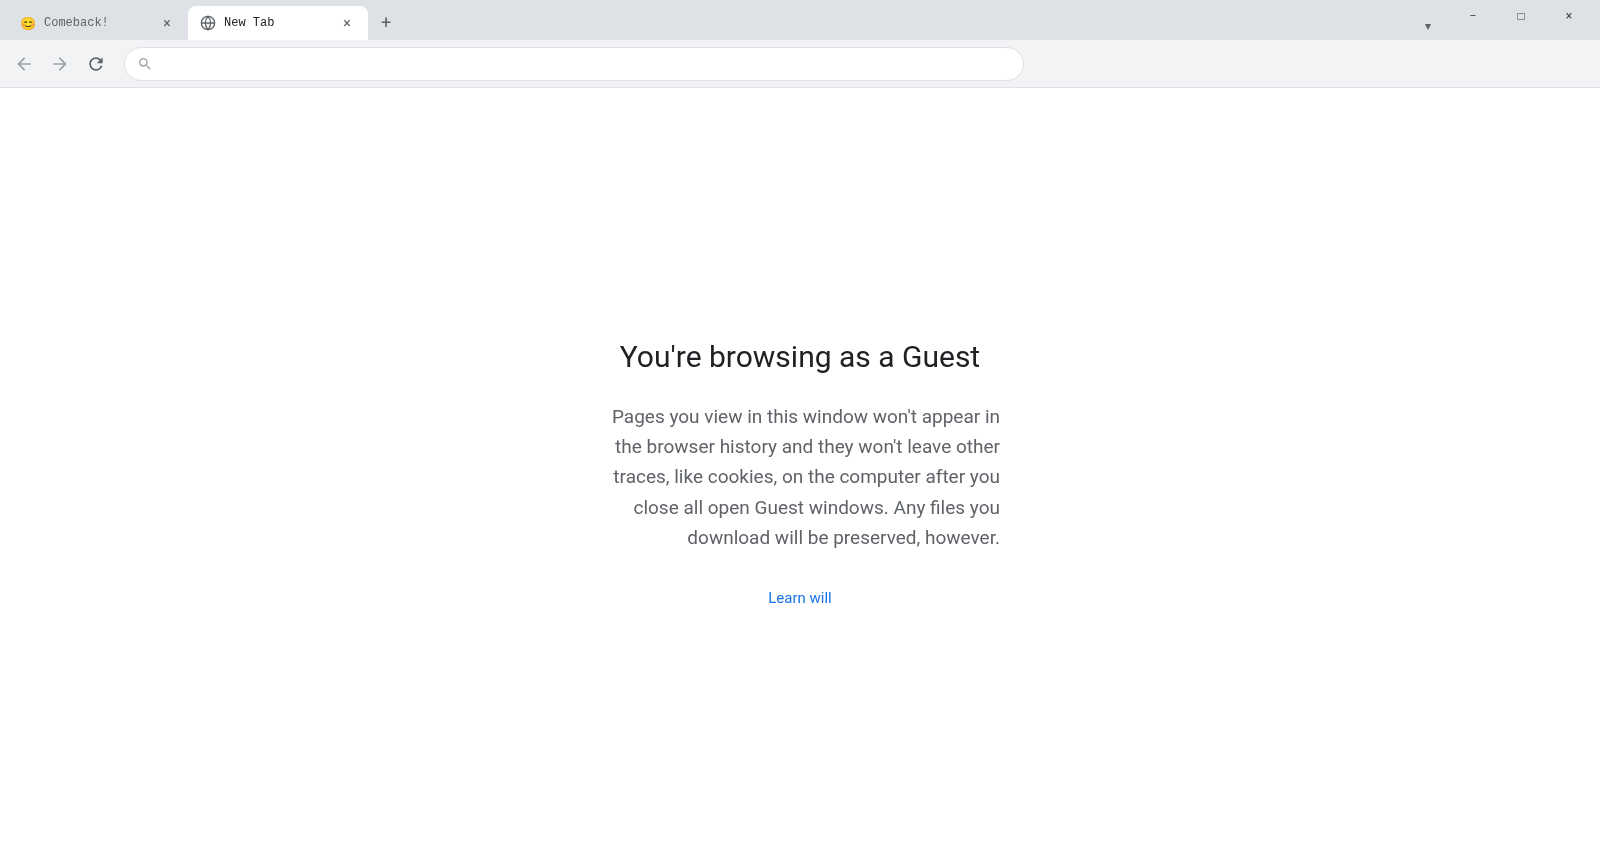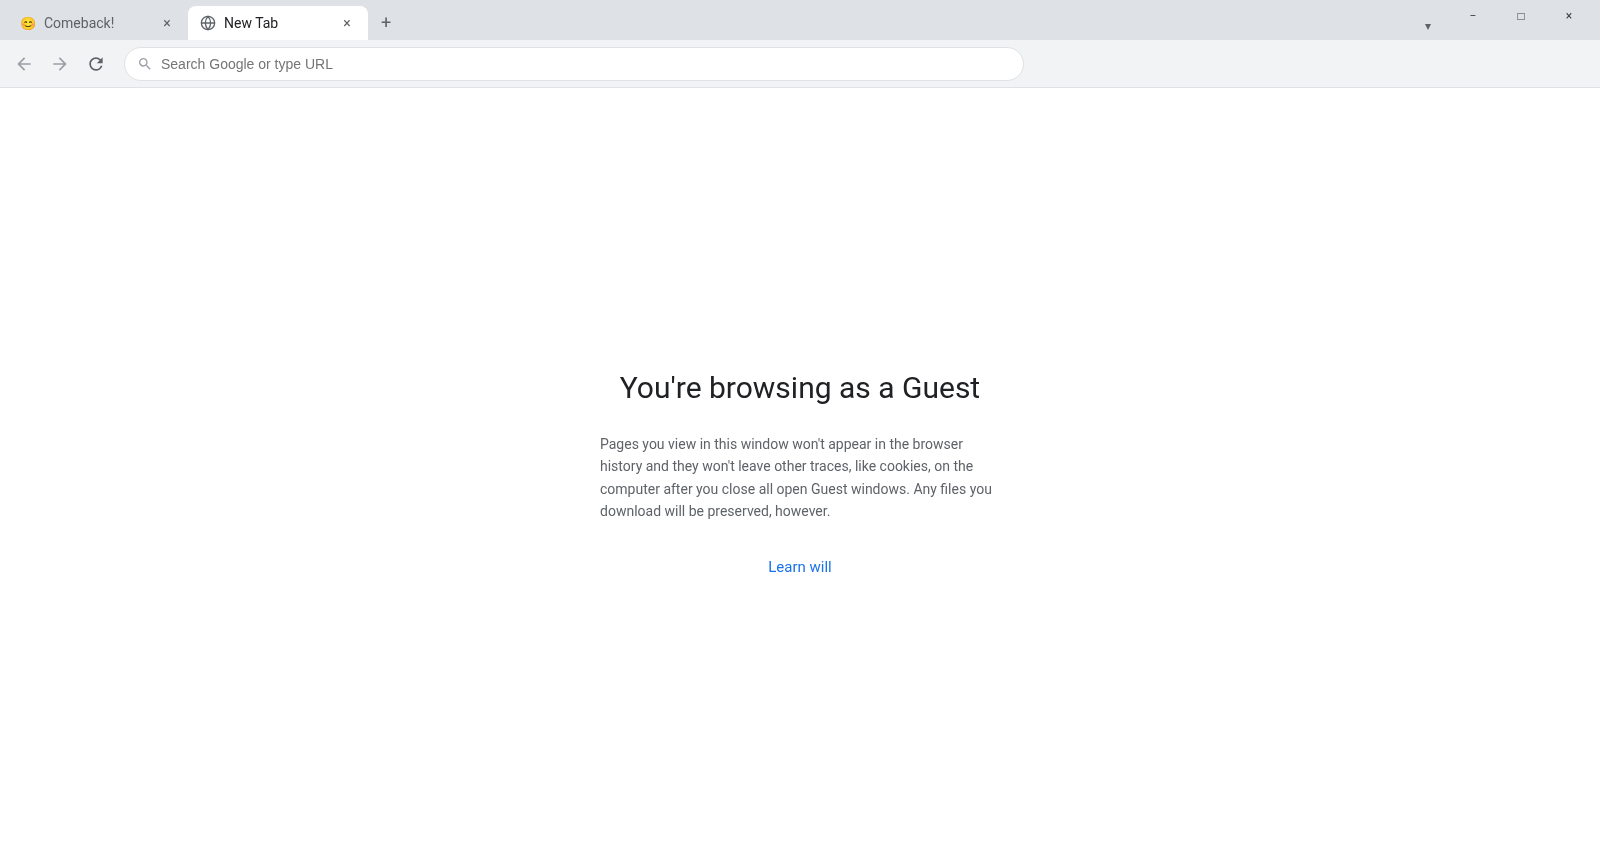--- a/index.html
+++ b/index.html
@@ -67,21 +67,22 @@
       align-items: center;
       justify-content: center;
       font-size: 13px;
     }
 
     .tab-title {
       flex: 1;
       overflow: hidden;
       text-overflow: ellipsis;
       white-space: nowrap;
-      font-size: 14px;
+      font-size: 12px;
+      font-family: Liberation Mono, monospace;
     }
 
     .tab-close {
       width: 18px;
       height: 18px;
       border-radius: 50%;
       display: flex;
       align-items: center;
       justify-content: center;
       font-size: 14px;
@@ -254,25 +255,25 @@
 
     .guest-heading {
       font-size: 30px;
       font-weight: 400;
       color: #202124;
       margin-bottom: 28px;
       text-align: left;
     }
 
     .guest-description {
-      font-size: 14px;
+      font-size: 19px;
       line-height: 1.6;
       color: #5f6368;
       max-width: 400px;
-      text-align: left;
+      text-align: right;
       margin-bottom: 36px;
     }
 
     .learn-more-link {
       color: #1a73e8;
       text-decoration: none;
       font-size: 15px;
     }
   </style>
 </head>
@@ -332,21 +333,20 @@
     </svg>
   </div>
 
   <div class="address-bar-container">
     <div class="address-bar">
       <span class="search-icon-container">
         <svg width="16" height="16" viewBox="0 0 24 24" fill="#9aa0a6">
           <path d="M15.5 14h-.79l-.28-.27A6.471 6.471 0 0 0 16 9.5 6.5 6.5 0 1 0 9.5 16c1.61 0 3.09-.59 4.23-1.57l.27.28v.79l5 4.99L20.49 19l-4.99-5zm-6 0C7.01 14 5 11.99 5 9.5S7.01 5 9.5 5 14 7.01 14 9.5 11.99 14 9.5 14z"></path>
         </svg>
       </span>
-      <input class="address-input" type="text" placeholder="Search Google or type URL" style="">
     </div>
   </div>
 
 </div>
 
 <div class="main-content">
   <h1 class="guest-heading">You're browsing as a Guest</h1>
   <p class="guest-description">Pages you view in this window won't appear in the browser history and they won't leave other traces, like cookies, on the computer after you close all open Guest windows. Any files you download will be preserved, however.</p>
   <a class="learn-more-link" href="#">Learn will</a>
 </div>

